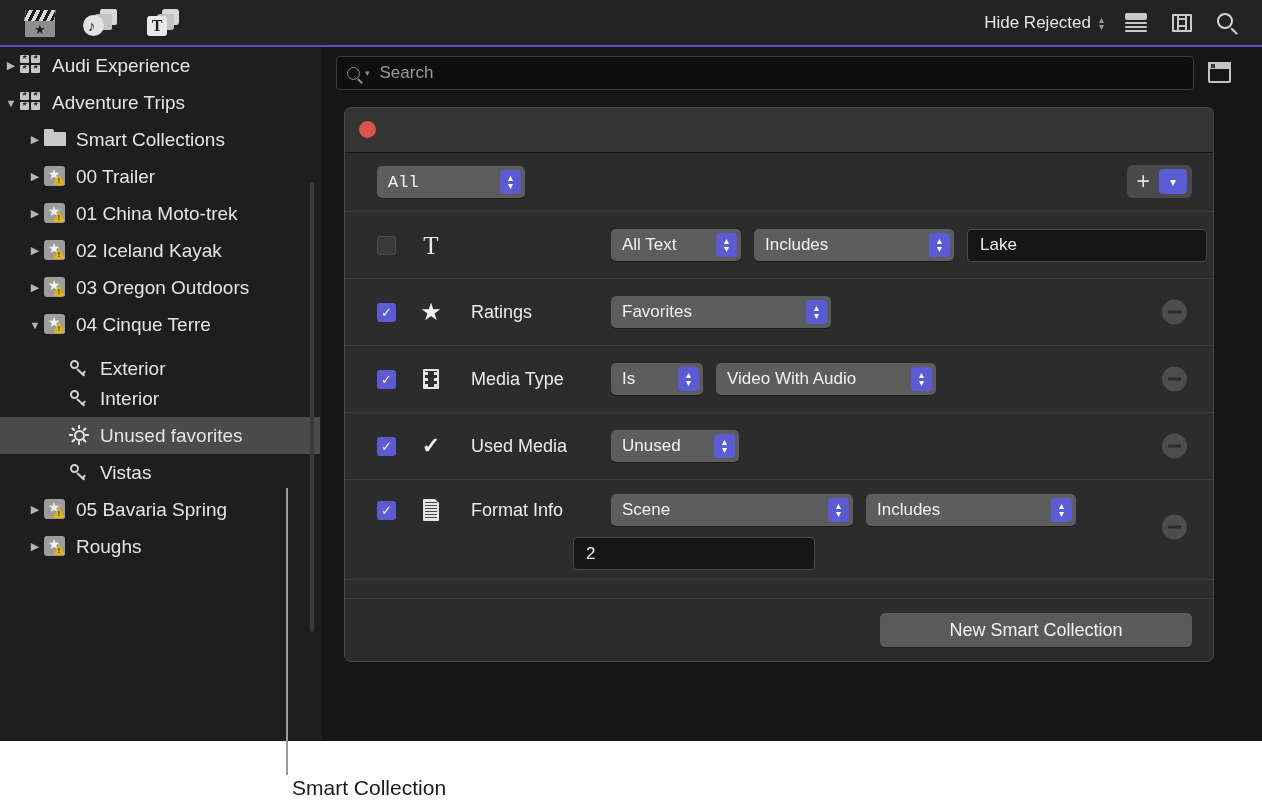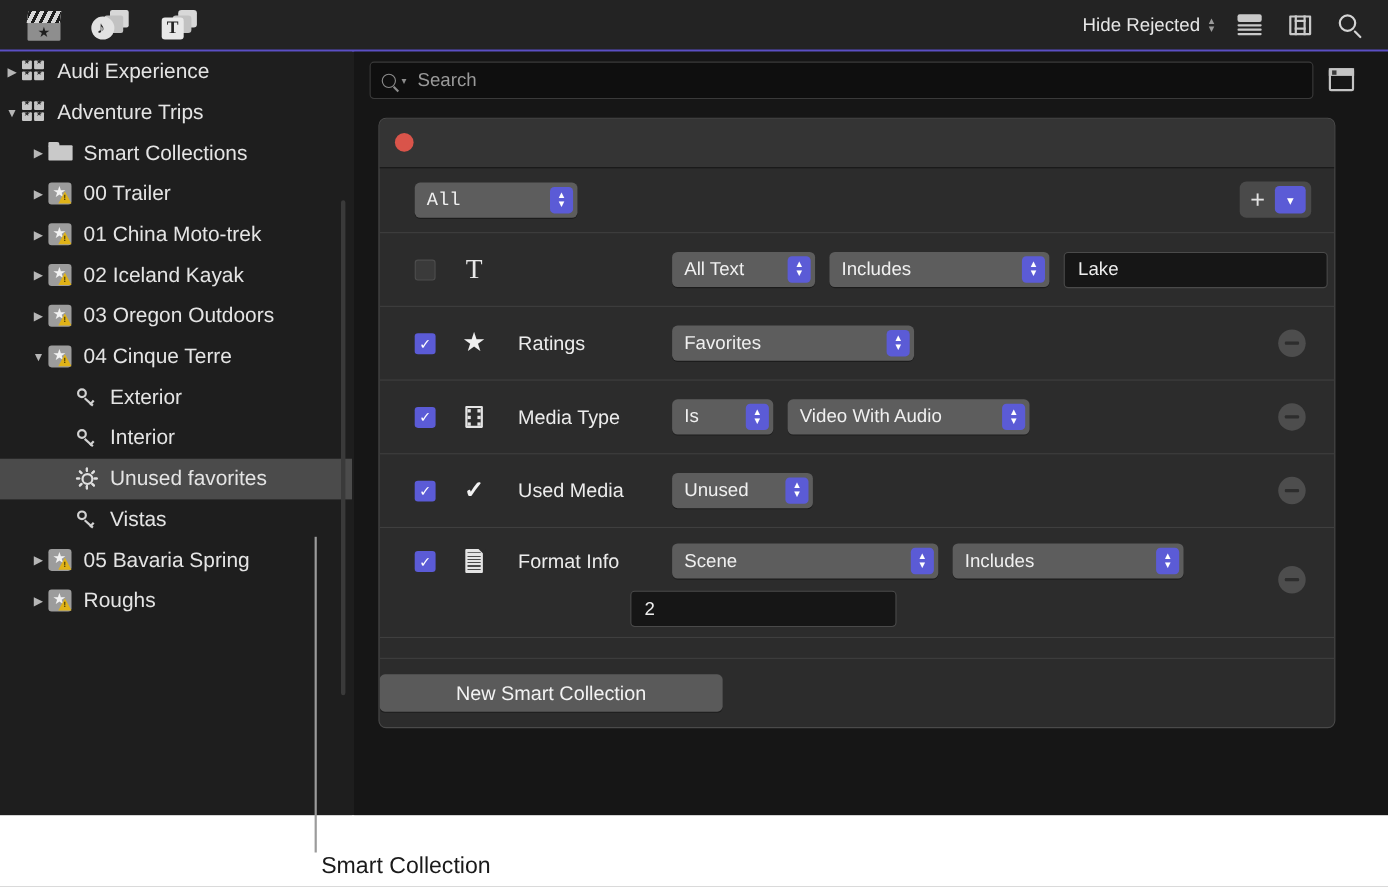--- a/index.html
+++ b/index.html
@@ -374,21 +374,21 @@
   .minus {
     position:absolute; right:26px; top:50%; transform:translateY(-50%);
     width:25px; height:25px; border-radius:50%; background:#4d4d4d;
     display:flex; align-items:center; justify-content:center; cursor:default;
   }
   .minus i { display:block; width:13px; height:3px; background:#2d2d2d; border-radius:1px; }
 
   .dlg-footer {
     position:absolute; left:0; bottom:0; width:100%; height:63px;
     border-top:1px solid #3f3f3f; display:flex; align-items:center;
-    justify-content:flex-start; padding-right:21px;
+    justify-content:flex-end; padding-right:21px;
   }
   .btn-new {
     height:34px; min-width:312px; background:#5a5a5a; border-radius:5px;
     color:#f2f2f2; font-size:18px; display:flex; align-items:center;
     justify-content:center; cursor:default; box-shadow:0 1px 0 rgba(0,0,0,.35);
   }
 
   
   .callout-line {
     position:absolute; left:286px; top:488px; width:2px; height:287px;
@@ -489,21 +489,21 @@
         <div class="side-row" style="padding-left: 26px;">
           <span class="disc">▶</span>
           <span class="row-ico"><span class="ic-event"><span class="pad"></span><span class="st">★</span><span class="warn"></span></span></span>
           <span class="row-label">03 Oregon Outdoors</span>
         </div>
         <div class="side-row" style="padding-left: 26px;">
           <span class="disc">▼</span>
           <span class="row-ico"><span class="ic-event"><span class="pad"></span><span class="st">★</span><span class="warn"></span></span></span>
           <span class="row-label">04 Cinque Terre</span>
         </div>
-        <div class="side-row" style="padding-left: 50px;">
+        <div class="side-row" style="padding-left: 50px; align-items: flex-end;">
           <span class="disc none"></span>
           <span class="row-ico"><span class="ic-key"><span class="ring"></span><span class="shaft"></span><span class="t1"></span></span></span>
           <span class="row-label">Exterior</span>
         </div>
         <div class="side-row" style="padding-left: 50px;">
           <span class="disc none"></span>
           <span class="row-ico"><span class="ic-key"><span class="ring"></span><span class="shaft"></span><span class="t1"></span></span></span>
           <span class="row-label">Interior</span>
         </div>
         <div class="side-row selected" style="padding-left: 50px;">

